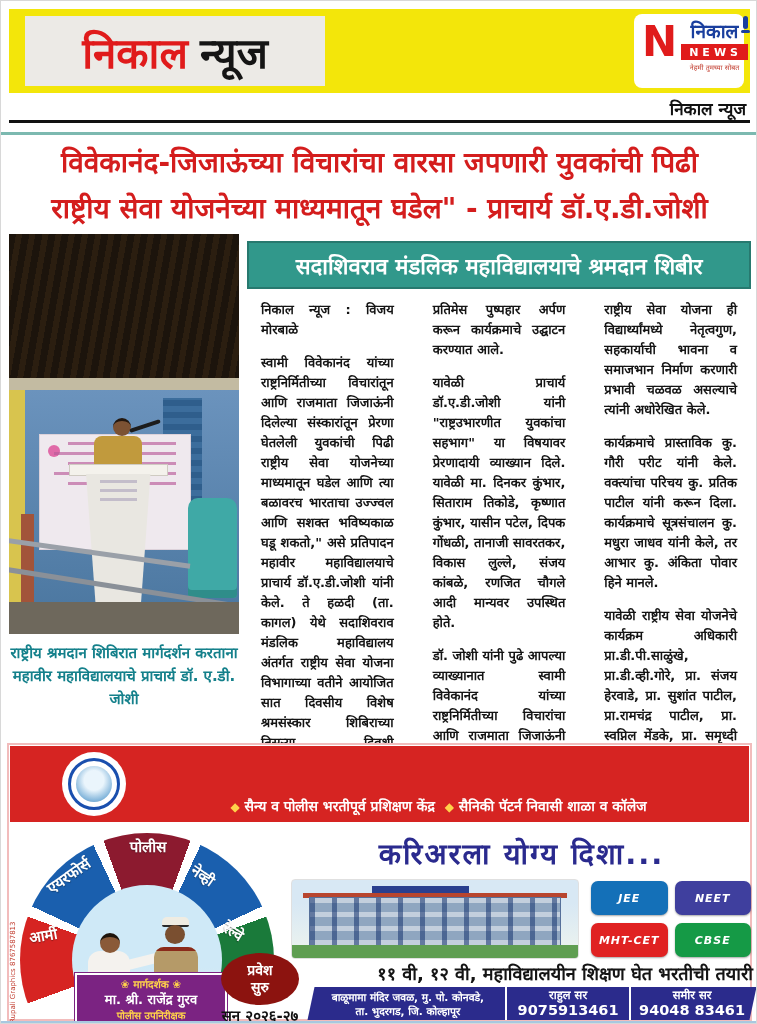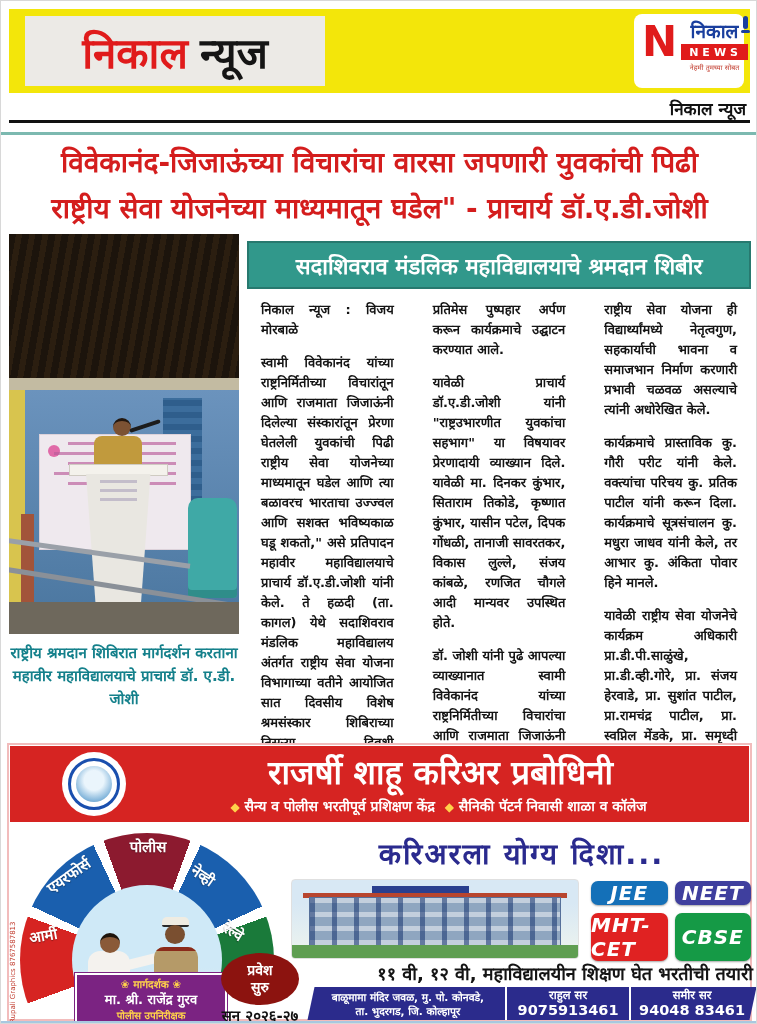--- a/index.html
+++ b/index.html
@@ -111,21 +111,21 @@
 
   .building { position:absolute; left:282px; top:56px; width:288px; height:80px; background:linear-gradient(180deg,#d8e8f4 0 30%, #eef4ee); border:1px solid #e0e0e0; border-radius:4px; overflow:hidden; }
   .bldg-main { position:absolute; left:6%; top:22%; width:88%; height:62%; background:
       repeating-linear-gradient(90deg, rgba(20,50,110,.55) 0 5px, transparent 5px 22px),
       repeating-linear-gradient(0deg, #c3cfdd 0 5px, #8fa6c0 5px 14px); border:1px solid #56709a; }
   .bldg-roof { position:absolute; left:4%; top:17%; width:92%; height:6%; background:#b8452e; }
   .bldg-sign { position:absolute; left:28%; top:8%; width:34%; height:9%; background:#2a3f8e; }
   .bldg-lawn { position:absolute; left:0; bottom:0; width:100%; height:17%; background:#5f9e52; }
 
   .badges { position:absolute; left:582px; top:58px; width:160px; height:76px; display:grid; grid-template-columns:1fr 1fr; gap:8px 7px; }
-  .exam-badge { border-radius:7px; color:#fff; font-weight:800; font-style:italic; display:flex; align-items:center; justify-content:center; font-size:20px; letter-spacing:1px; box-shadow:0 1px 2px rgba(0,0,0,.35); }
+  .exam-badge { border-radius:7px; color:#fff; font-weight:800; font-style:italic; display:flex; align-items:center; justify-content:center; font-size:11px; letter-spacing:1px; box-shadow:0 1px 2px rgba(0,0,0,.35); }
   .exam-badge:nth-child(1){ background:#1470b8; }
   .exam-badge:nth-child(2){ background:#3f3f9e; }
   .exam-badge:nth-child(3){ background:#e02222; }
   .exam-badge:nth-child(4){ background:#159a46; }
 
   .prep { position:absolute; left:282px; top:138px; width:462px; text-align:right; font-weight:800; font-size:18px; color:#141414; }
   .contact-band { position:absolute; left:302px; top:164px; width:442px; height:33px; background:#2b2b8c; transform:skewX(-12deg); display:flex; align-items:stretch; color:#fff; }
   .cb-cell { display:flex; flex-direction:column; align-items:center; justify-content:center; padding:0 6px; transform:skewX(12deg); }
   .cb-addr { flex:1.65; border-right:2px solid #fff; font-size:10.5px; font-weight:700; line-height:14px; text-align:center; }
   .cb-contact { flex:1; border-right:2px solid #fff; }
@@ -218,21 +218,20 @@
     </div>
   </div>
 
   <div class="ad">
     <div class="ad-band">
       <div class="ad-emblem">
         <div class="emb-ring">
             <div class="emb-core"></div>
           </div>
       </div>
-      <div class="ad-title">राजर्षी शाहू करिअर प्रबोधिनी</div>
       <div class="ad-sub">
         <span class="diamond">◆</span>
         <span>सैन्य व पोलीस भरतीपूर्व प्रशिक्षण केंद्र</span>
         &nbsp;<span class="diamond">◆</span>
         <span>सैनिकी पॅटर्न निवासी शाळा व कॉलेज</span>
       </div>
     </div>
 
     <div class="ad-body">
       <div class="credit">Rupali Graphics 8767587813</div>

